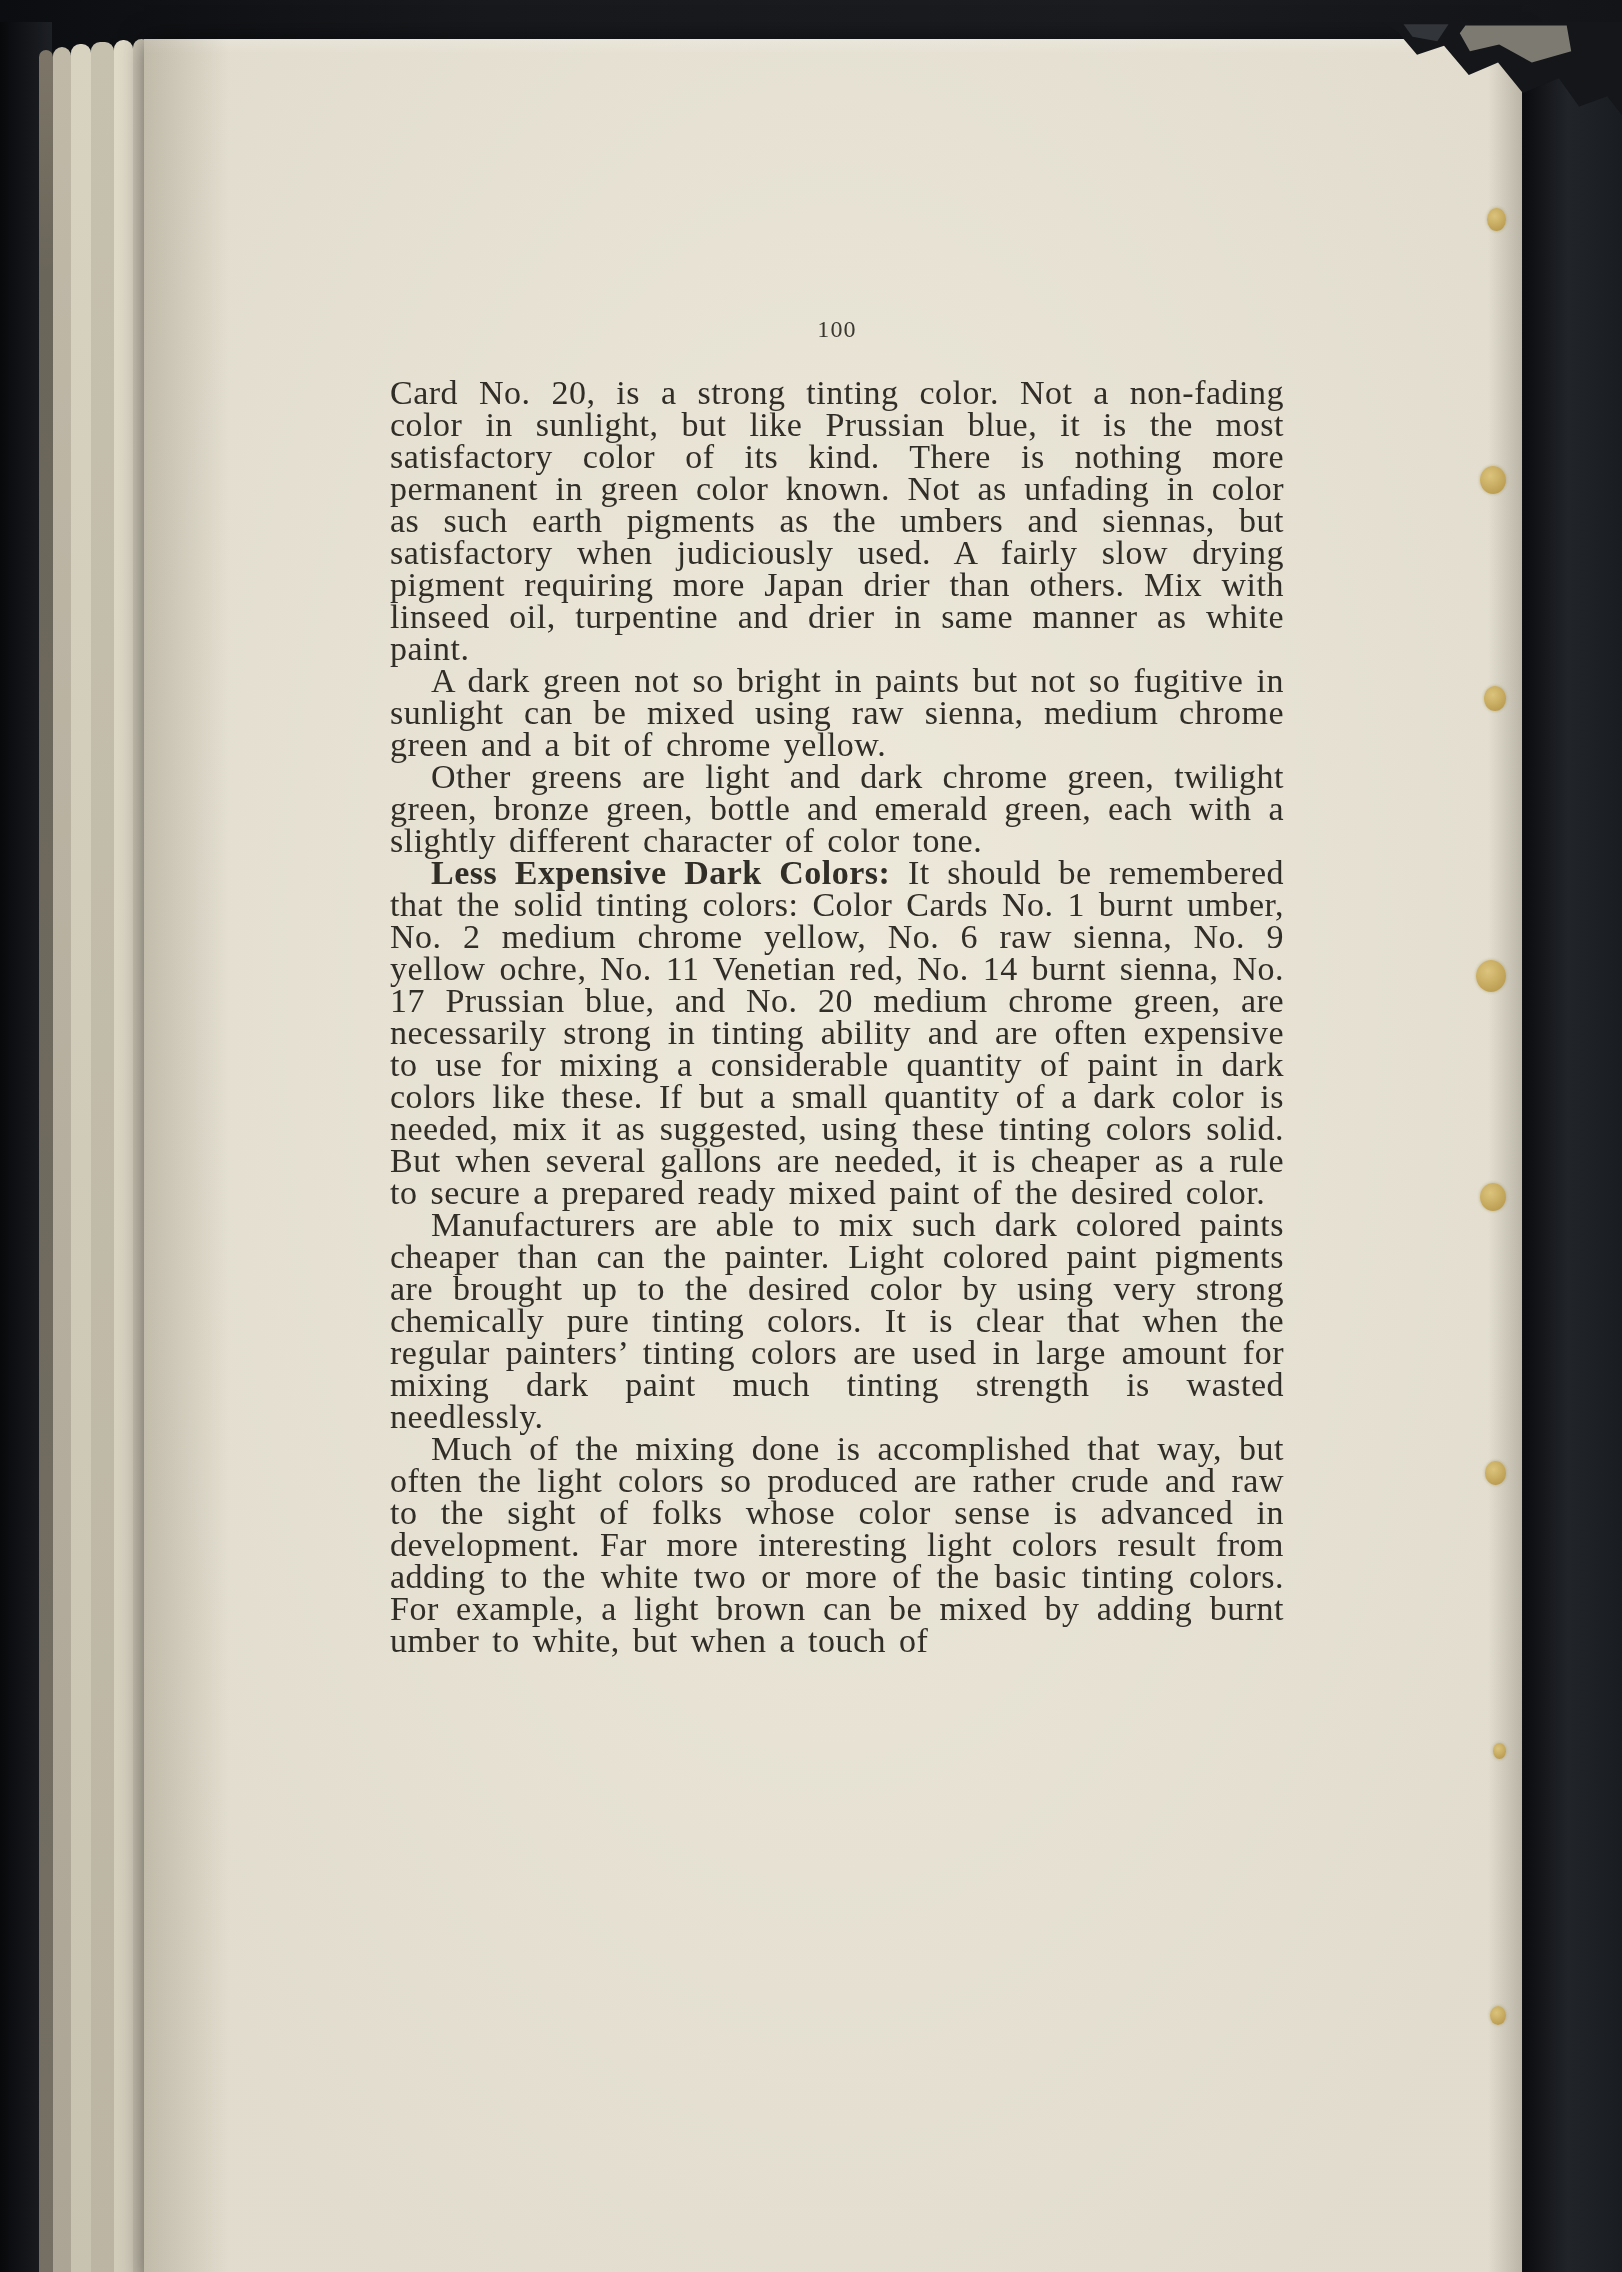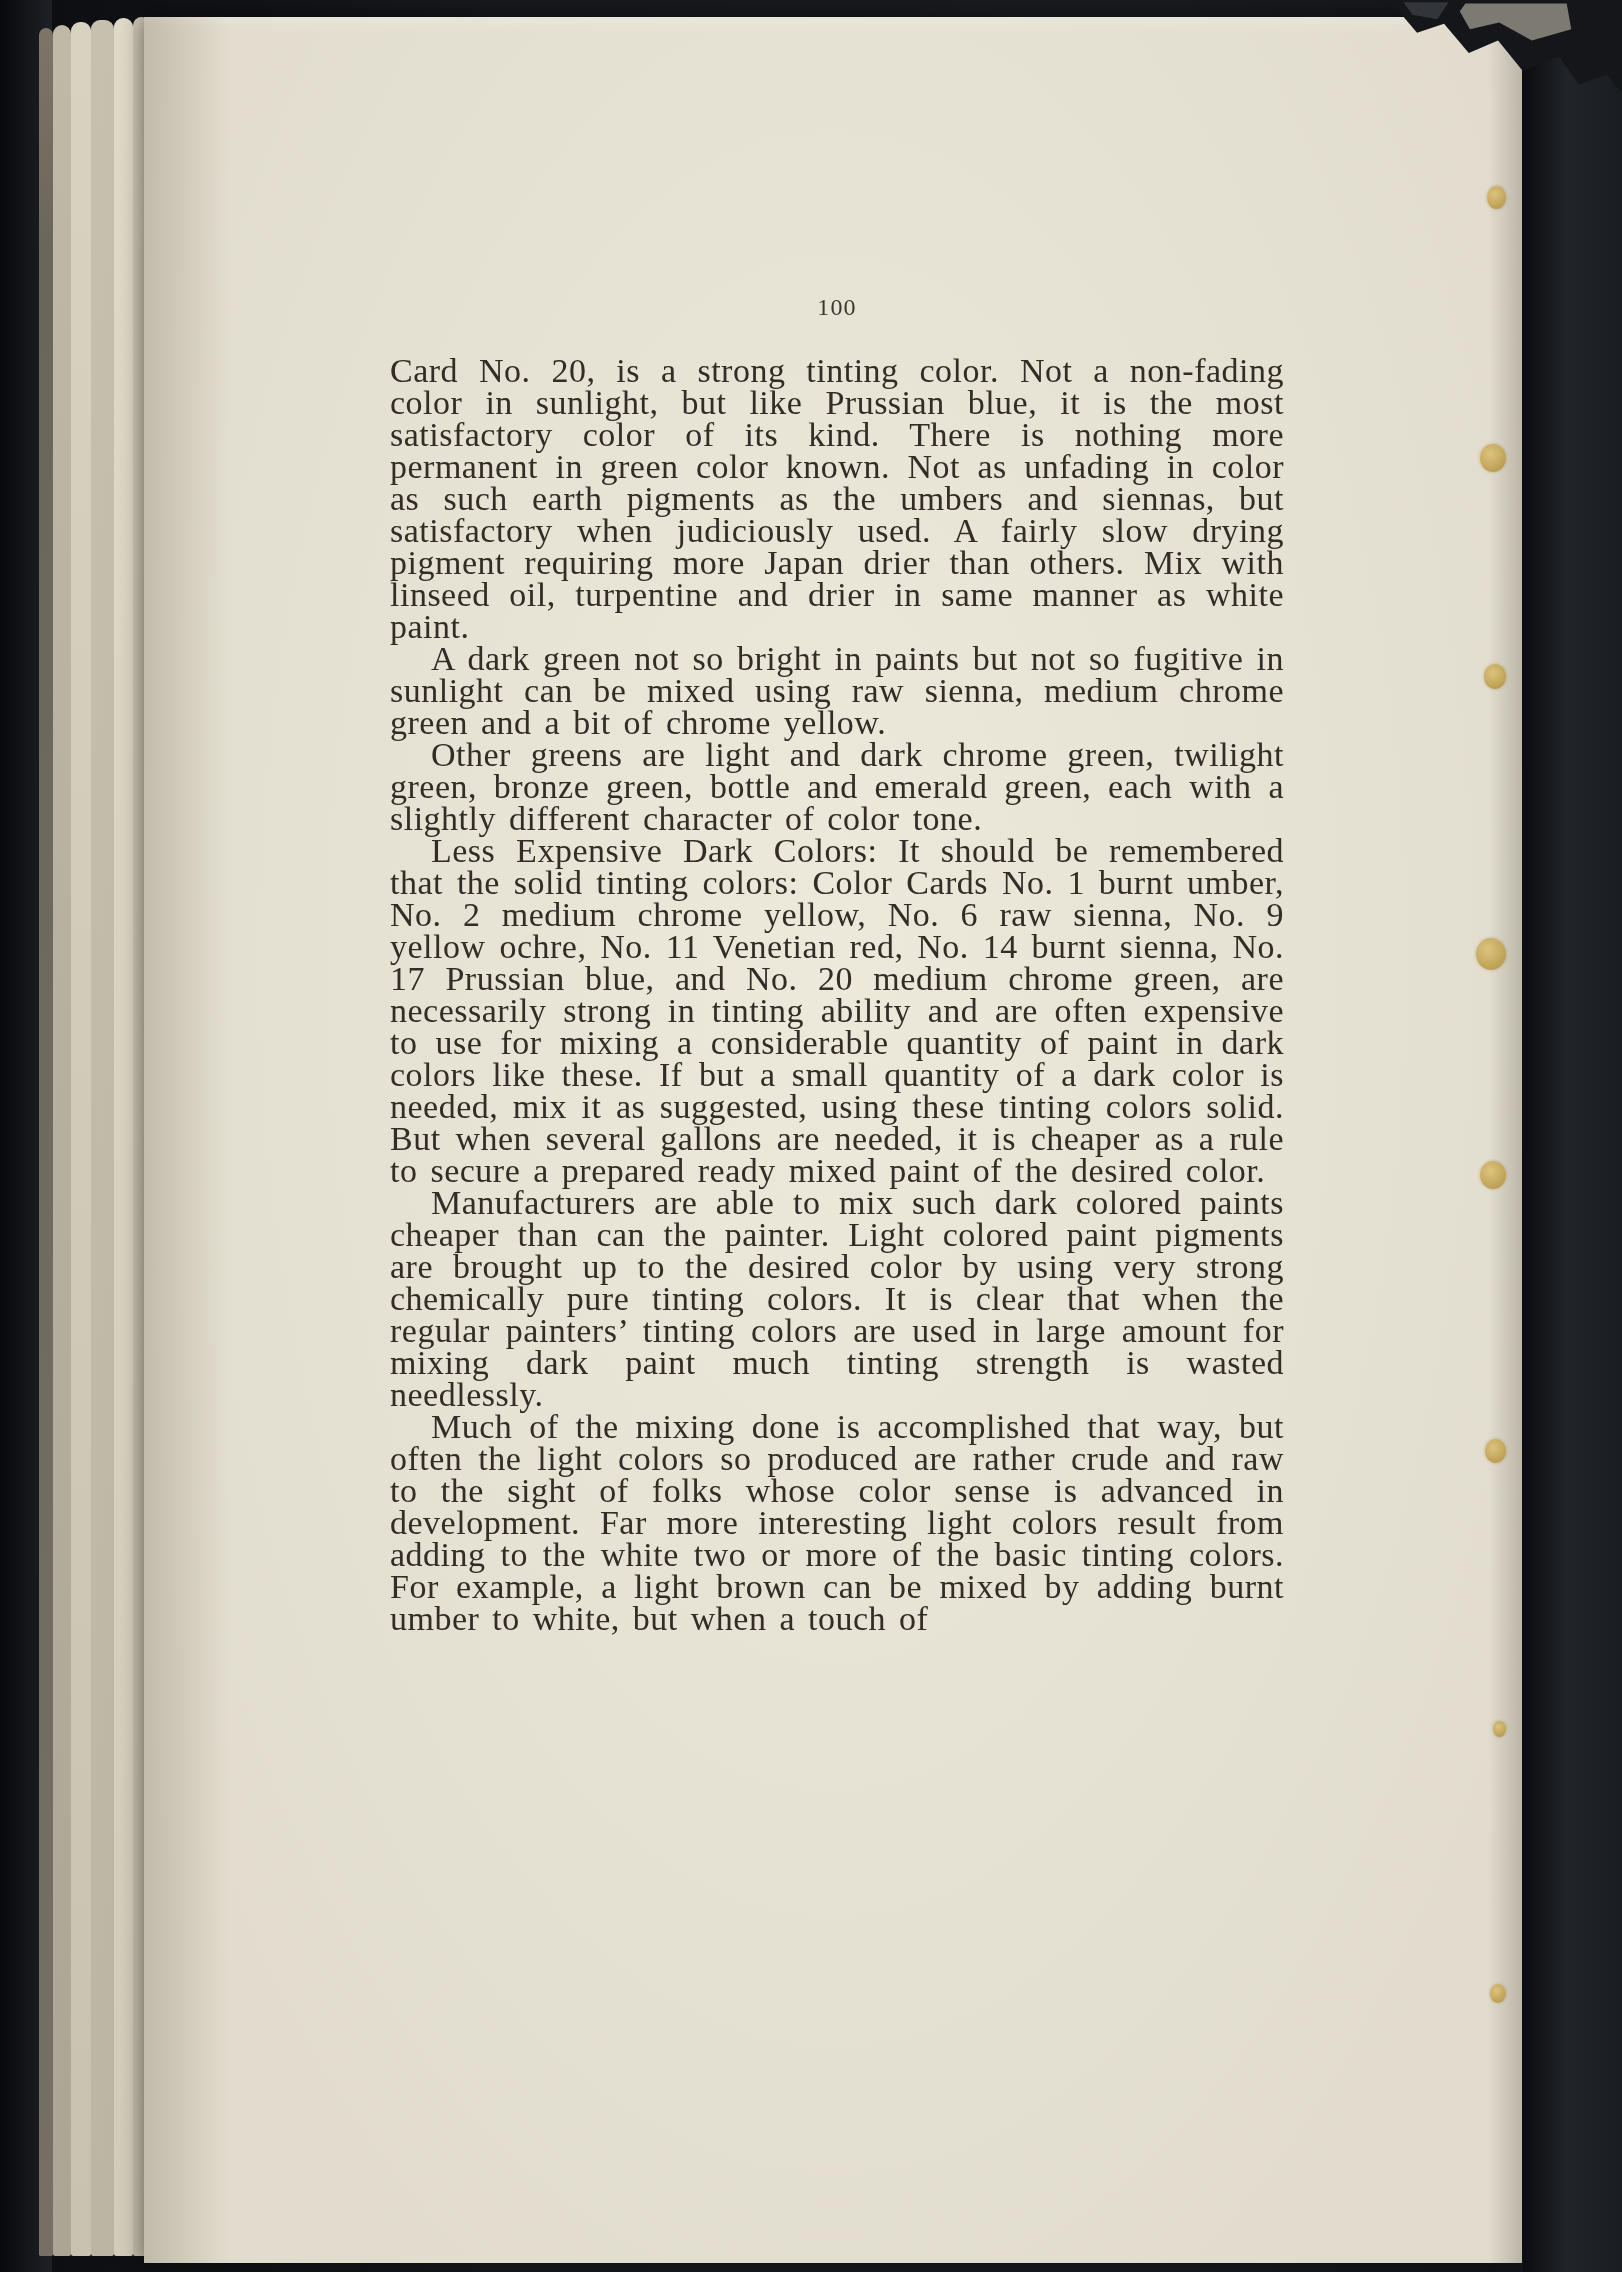--- a/index.html
+++ b/index.html
@@ -3,21 +3,21 @@
 <meta charset="utf-8">
 <style>
   * { margin:0; padding:0; box-sizing:border-box; }
   html, body { width:1623px; height:2273px; }
   body {
     position:relative;
     background: linear-gradient(90deg,#0c0d10 0%, #17191d 30%, #1a1c20 70%, #121418 100%);
     font-family:"Liberation Serif","DejaVu Serif",serif;
     overflow:hidden;
   }
-  .scene { position:absolute; inset:0; }
+  .scene { position:absolute; inset:0;margin-top:22px; }
 
   
   .cover-left {
     position:absolute; left:0; top:0; width:52px; height:100%;
     background:linear-gradient(90deg,#08090b,#15171b 60%,#1d2025);
   }
 
   
   .page-stack { position:absolute; left:37px; top:16px; height:2240px; width:113px; }
   .strip { position:absolute; top:0; bottom:0; border-radius:9px 9px 2.3px 2.3px; }
@@ -75,21 +75,21 @@
   .page-number {
     text-align:center; font-size:24px; letter-spacing:1.1px; margin-bottom:34px; color:#3b3731;
   }
   .text-block p {
     font-size:34px; line-height:32px;
     text-align:justify;
     text-indent:41px;
     letter-spacing:0.5px; word-spacing:4px;
   }
   .text-block p.no-indent { text-indent:0; }
-  .text-block strong { font-weight:normal; }
+  .text-block strong { font-weight:bold; }
 </style>
 </head>
 <body>
 
 <div class="scene">
 
   <div class="cover-left"></div>
 
   <div class="page-stack">
     <div class="strip s1"></div>

